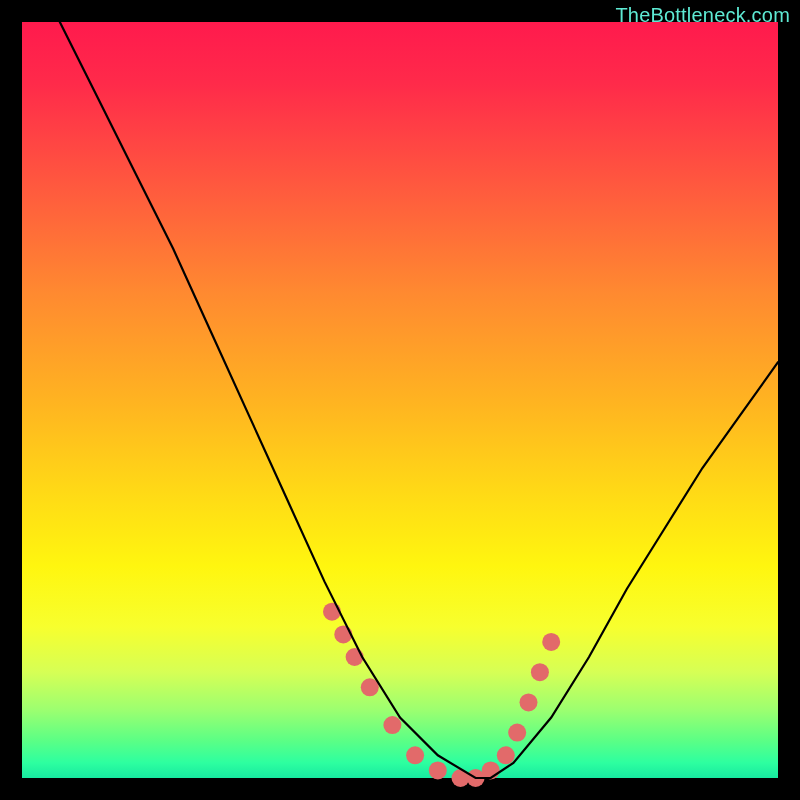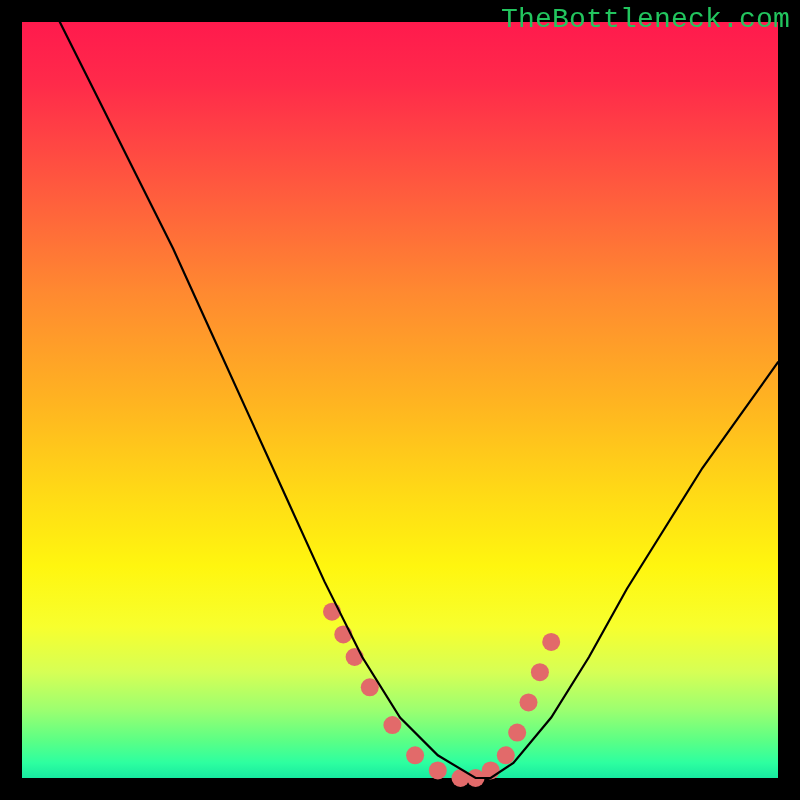--- a/index.html
+++ b/index.html
@@ -40,26 +40,25 @@
       #9cff70 91%,
       #5cff85 95%,
       #2dffa0 98%,
       #17e9a0 100%
     );
   }
   .watermark {
     position: absolute;
     top: 4px;
     right: 10px;
-    color: #22c55e;
-    font-size: 28px;
+    color: #5eead4;
+    font-size: 20px;
     font-weight: 500;
     letter-spacing: 0.2px;
     user-select: none;
-    font-family: Liberation Mono, monospace;
   }
   svg.curve {
     position: absolute;
     left: 22px;
     top: 22px;
     width: 756px;
     height: 756px;
     overflow: visible;
   }
 </style>

